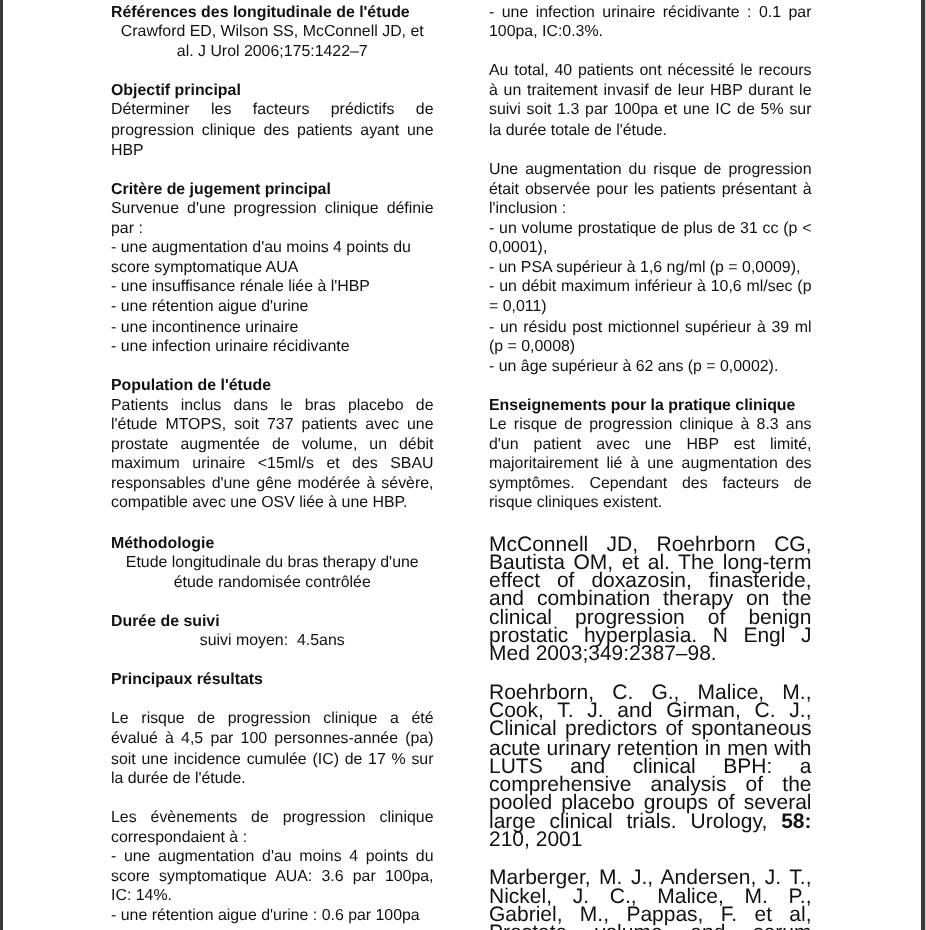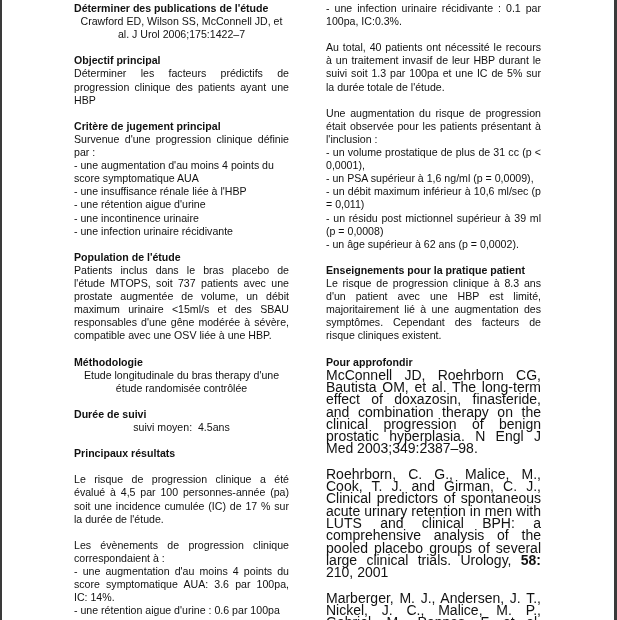--- a/index.html
+++ b/index.html
@@ -54,21 +54,21 @@
   </style>
 </head>
 <body>
 
 <div class="frame-left"></div>
 <div class="frame-right"></div>
 
 <div class="col col-left">
 
   <div class="section">
-    <span class="h">Déterminer des publications de l'étude</span>
+    <span class="h">Références des longitudinale de l'étude</span>
     <span class="p left">Crawford ED, Wilson SS, McConnell JD, et al. J Urol 2006;175:1422–7</span>
   </div>
 
   <div class="section">
     <span class="h">Objectif principal</span>
     <span class="p">Déterminer les facteurs prédictifs de progression clinique des patients ayant une HBP</span>
   </div>
 
   <div class="section">
     <span class="h">Critère de jugement principal</span>
@@ -119,25 +119,24 @@
   <div class="section">
     <span class="p">Une augmentation du risque de progression était observée pour les patients présentant à l'inclusion :</span>
     <span class="li j">- un volume prostatique de plus de 31 cc (p &lt; 0,0001),</span>
     <span class="li j">- un PSA supérieur à 1,6 ng/ml (p = 0,0009),</span>
     <span class="li j">- un débit maximum inférieur à 10,6 ml/sec (p = 0,011)</span>
     <span class="li j">- un résidu post mictionnel supérieur à 39 ml (p = 0,0008)</span>
     <span class="li j">- un âge supérieur à 62 ans (p = 0,0002).</span>
   </div>
 
   <div class="section">
-    <span class="h p" style="text-align: justify; text-align-last: left;">Enseignements pour la pratique patient</span>
+    <span class="h p" style="text-align: justify; text-align-last: left;">Enseignements pour la pratique clinique</span>
     <span class="p">Le risque de progression clinique à 8.3 ans d'un patient avec une HBP est limité, majoritairement lié à une augmentation des symptômes. Cependant des facteurs de risque cliniques existent.</span>
   </div>
 
   <div class="section">
-    <span class="h">Pour approfondir</span>
     <span class="p ref">McConnell JD, Roehrborn CG, Bautista OM, et al. The long-term effect of doxazosin, finasteride, and combination therapy on the clinical progression of benign prostatic hyperplasia. N Engl J Med 2003;349:2387–98.</span>
     <span class="gap"></span>
     <span class="p ref"><span>Roehrborn, C. G., Malice, M., Cook, T. J. and Girman, C. J., Clinical predictors of spontaneous acute urinary retention in men with LUTS and clinical BPH: a comprehensive analysis of the pooled placebo groups of several large clinical trials. Urology, </span><span class="b">58:</span><span> 210, 2001</span></span>
     <span class="gap"></span>
     <span class="p ref">Marberger, M. J., Andersen, J. T., Nickel, J. C., Malice, M. P., Gabriel, M., Pappas, F. et al, Prostate volume and serum prostate-specific antigen as predictors of acute urinary retention. Combined experience from three large</span>
   </div>
 </div>
 
 </body></html>

